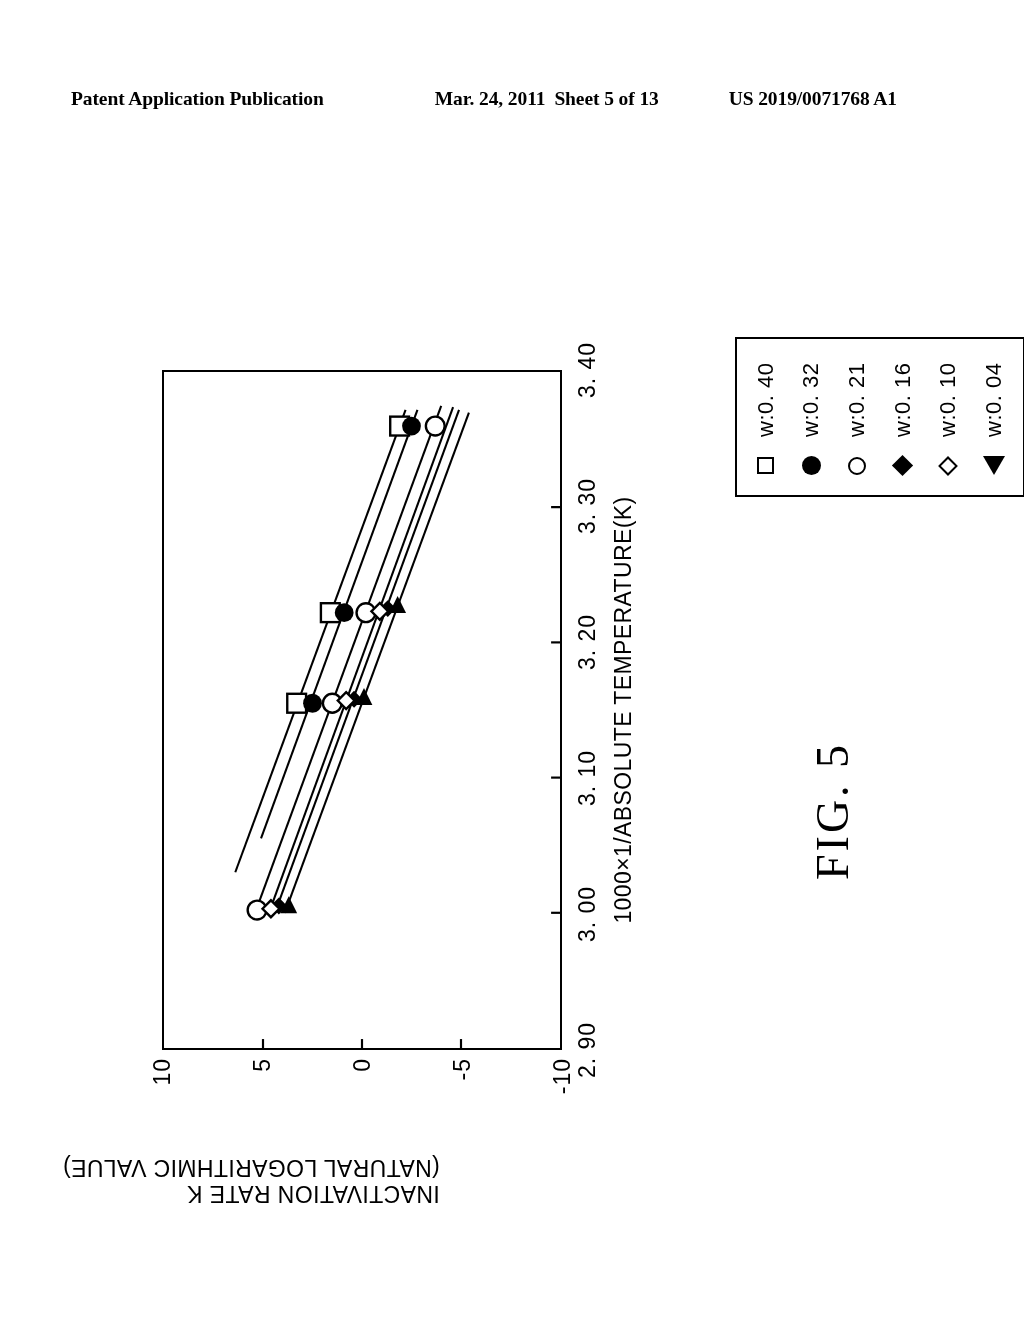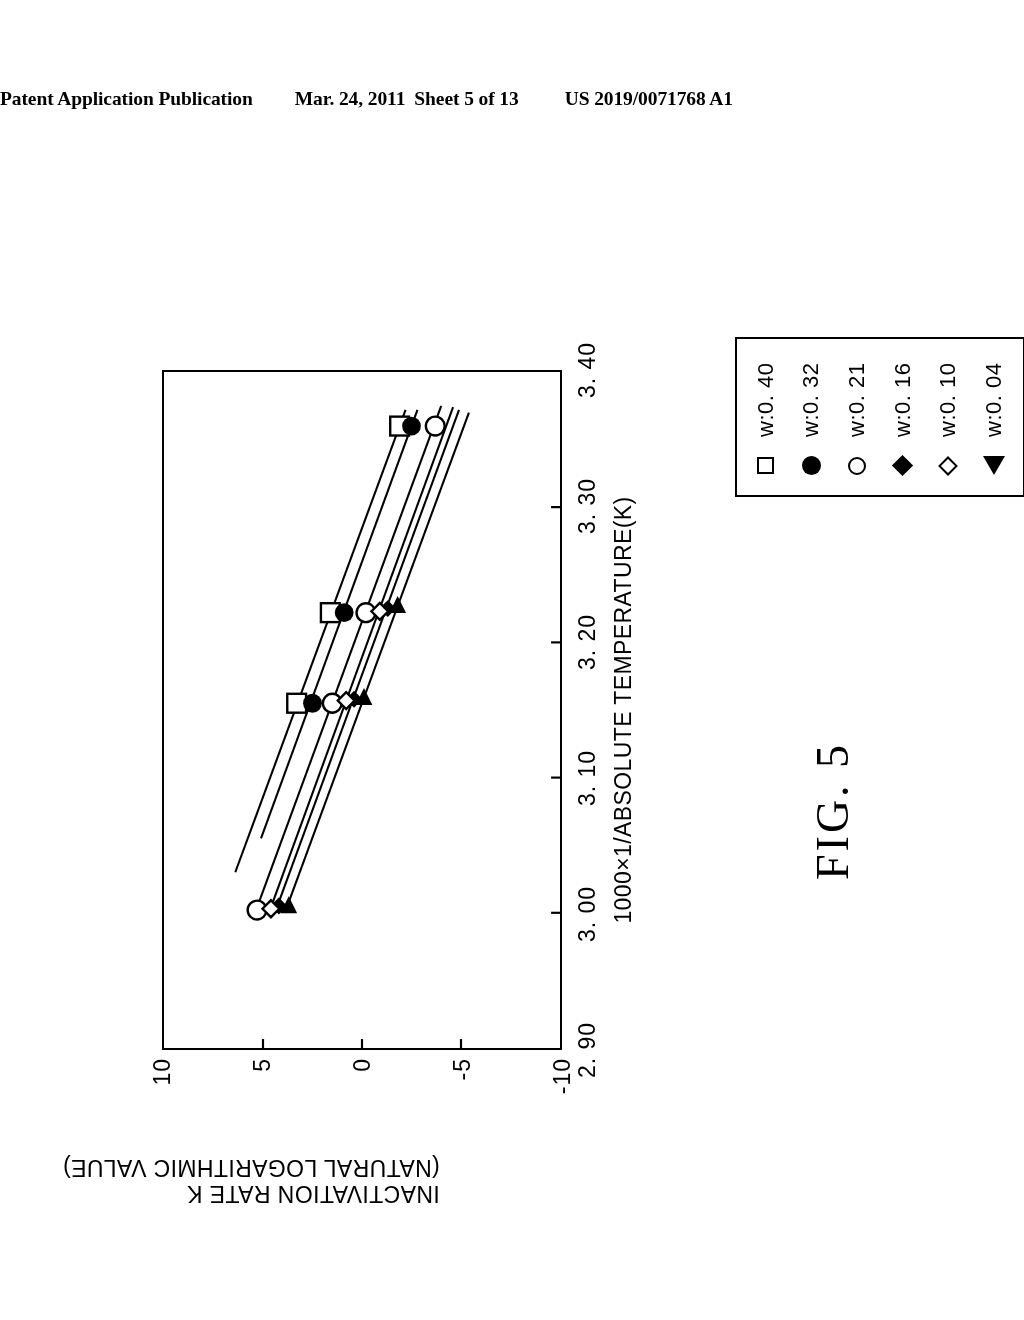--- a/index.html
+++ b/index.html
@@ -18,30 +18,31 @@
   }
 
   
   #page-header {
     position: absolute;
     top: 88px;
     left: 0;
     width: 897px;
     height: 30px;
     display: flex;
-    justify-content: flex-start;
+    justify-content: flex-end;
     align-items: baseline;
     font-family: "Liberation Serif", serif;
     font-weight: bold;
     font-size: 19.5px;
     letter-spacing: -0.1px;
     white-space: nowrap;
+    gap: 24px;
   }
   #page-header .hdr-left { margin-right: 42px; }
-  #page-header .hdr-mid  { margin-right: 46px; }
+  #page-header .hdr-mid  { margin-right: 46px; margin-left: 45px; }
   #page-header .hdr-mid .sheet { margin-left: 9px; }
 
   
   #figure-stage {
     position: absolute;
     left: 0;
     top: 150px;
     width: 1024px;
     height: 1120px;
   }

